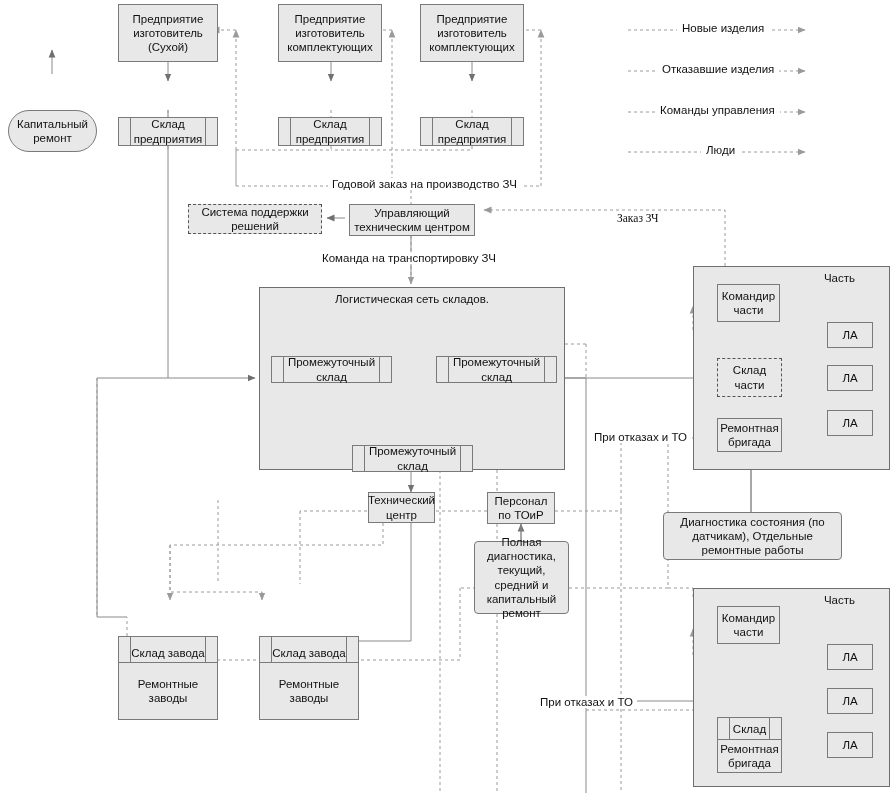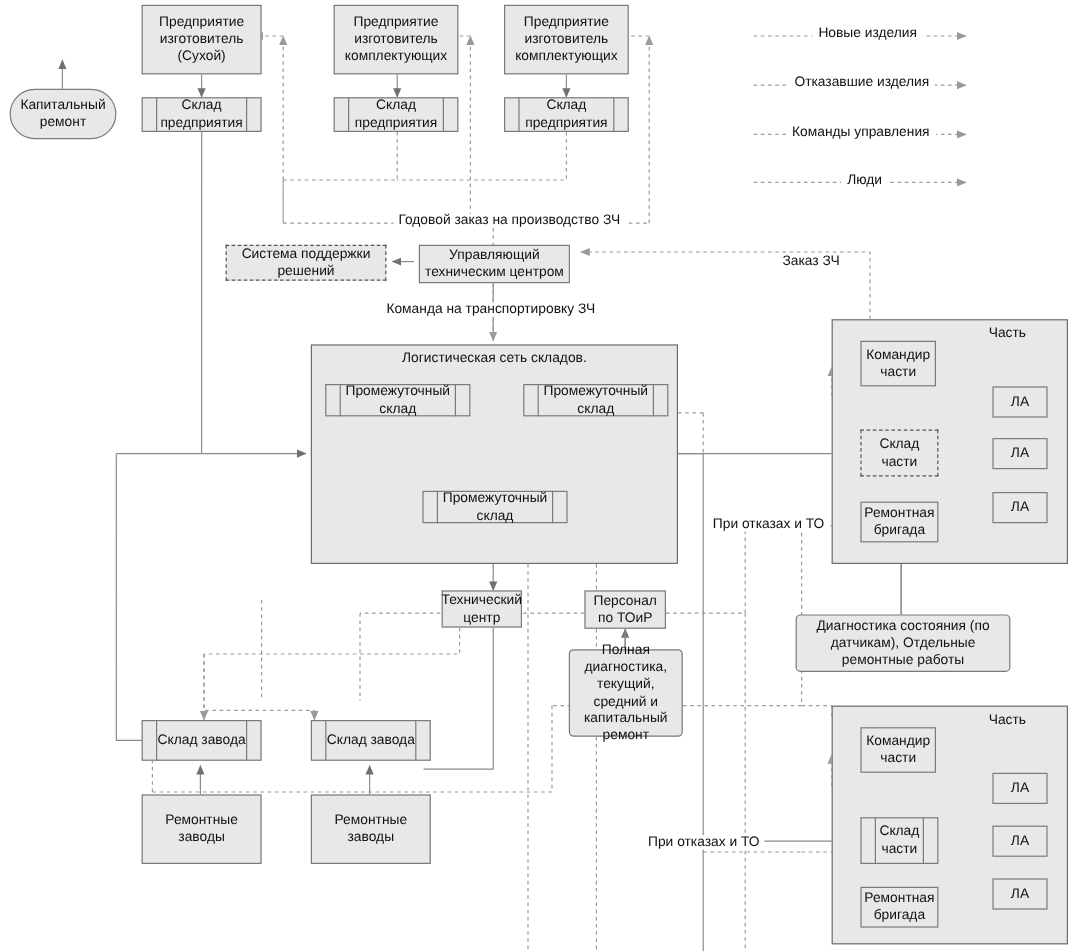--- a/index.html
+++ b/index.html
@@ -7,29 +7,29 @@
   #canvas{position:relative;width:891px;height:793px;overflow:hidden;background:#fff;}
   svg.layer{position:absolute;left:0;top:0;width:891px;height:793px;pointer-events:none;}
 
   .node{position:absolute;box-sizing:border-box;display:flex;align-items:center;
         justify-content:center;text-align:center;line-height:1.22;color:#111;
         font-size:11.5px;background:#e8e8e8;border:1px solid #7a7a7a;z-index:3;}
   .node .lbl{padding:0 3px;display:block;}
 
   
   .store{background:#e8e8e8;border:1px solid #7a7a7a;position:absolute;z-index:3;
-         box-sizing:border-box;}
+         box-sizing:border-box;margin-top:36px;}
   .store .inner{position:absolute;left:11px;right:11px;top:-1px;bottom:-1px;
                 border-left:1px solid #7a7a7a;border-right:1px solid #7a7a7a;
                 display:flex;align-items:center;justify-content:center;text-align:center;
                 font-size:11.5px;line-height:1.22;color:#111;}
 
   .dashedbox{background:#e8e8e8;border:1px dashed #555;}
 
-  .rounded{border-radius:26px;}
+  .rounded{border-radius:26px;margin-top:36px;}
   .roundsoft{border-radius:4px;}
 
   .container{position:absolute;box-sizing:border-box;background:#e8e8e8;
              border:1px solid #6e6e6e;z-index:1;}
   .container .ctitle{position:absolute;left:0;right:0;top:5px;text-align:center;
              font-size:11.5px;color:#111;}
   .container.right .ctitle{text-align:right;padding-right:34px;}
 
   .edgelabel{position:absolute;font-size:11.5px;color:#111;background:#fff;
              padding:0 4px;white-space:nowrap;z-index:4;}
@@ -231,21 +231,21 @@
   </div>
 
   <div class="node" style="left:349px;top:204px;width:126px;height:32px;">
     <span class="lbl">Управляющий техническим центром</span>
   </div>
 
   <div class="edgelabel" style="left:318px;top:252px;">
     <span>Команда на транспортировку ЗЧ</span>
   </div>
 
-  <div class="edgelabel" style="left:648px;top:212px;">
+  <div class="edgelabel" style="left:613px;top:212px;font-family:Liberation Serif, serif;">
     <span>Заказ ЗЧ</span>
   </div>
 
   <div class="container" style="left:259px;top:287px;width:306px;height:183px;">
     <div class="ctitle">Логистическая сеть складов.</div>
   </div>
 
   <div class="store" style="left:271px;top:320px;width:121px;height:27px;">
     <div class="inner">Промежуточный склад</div>
   </div>

